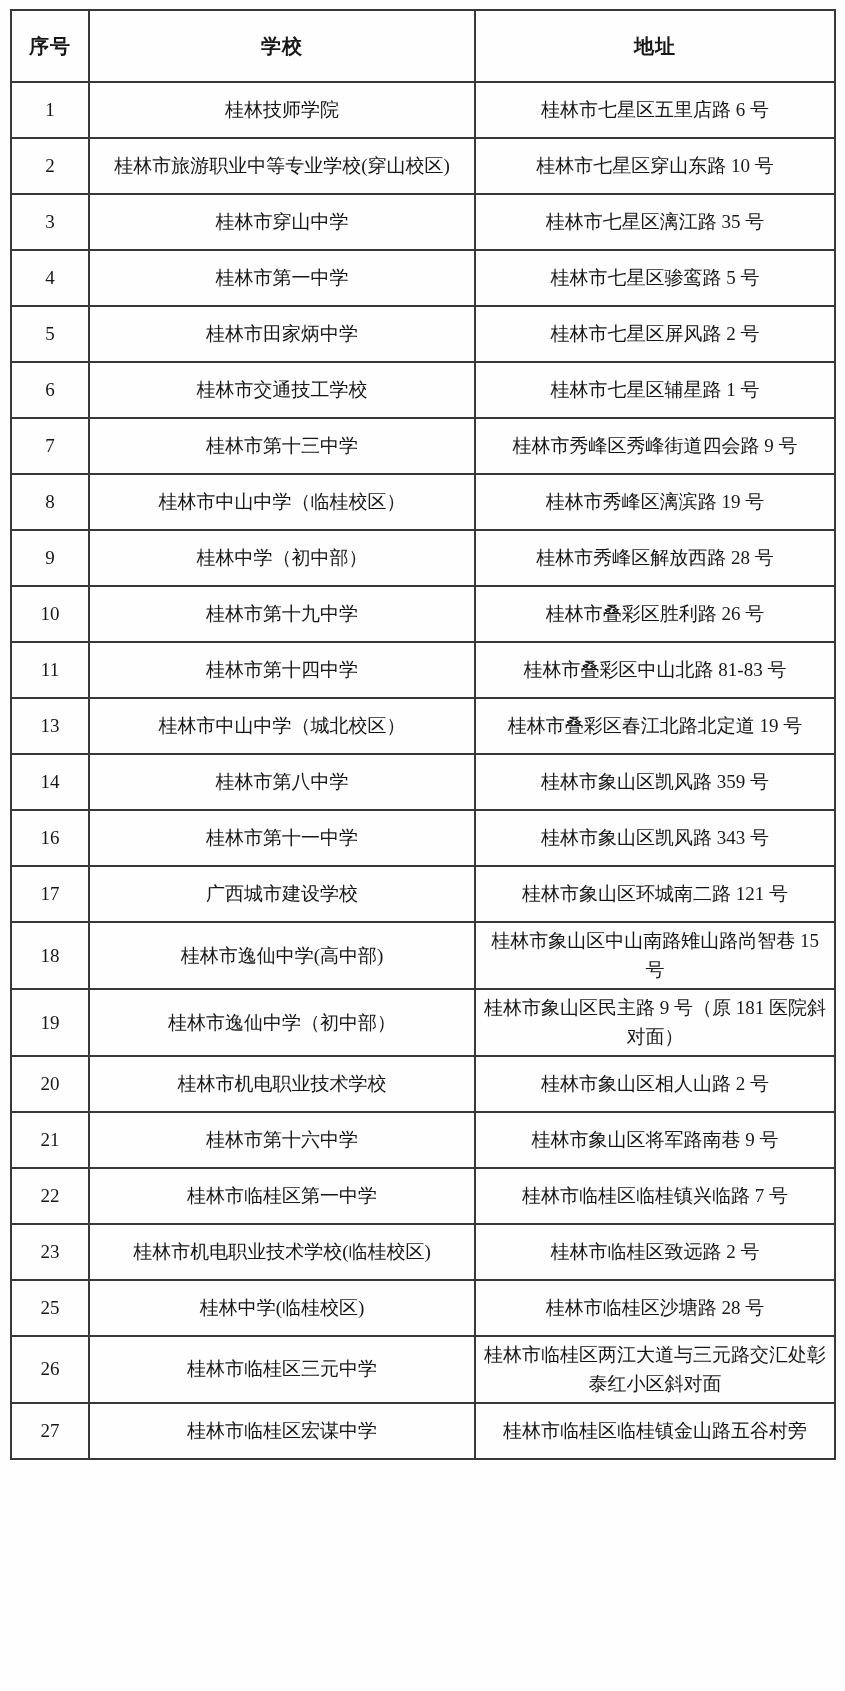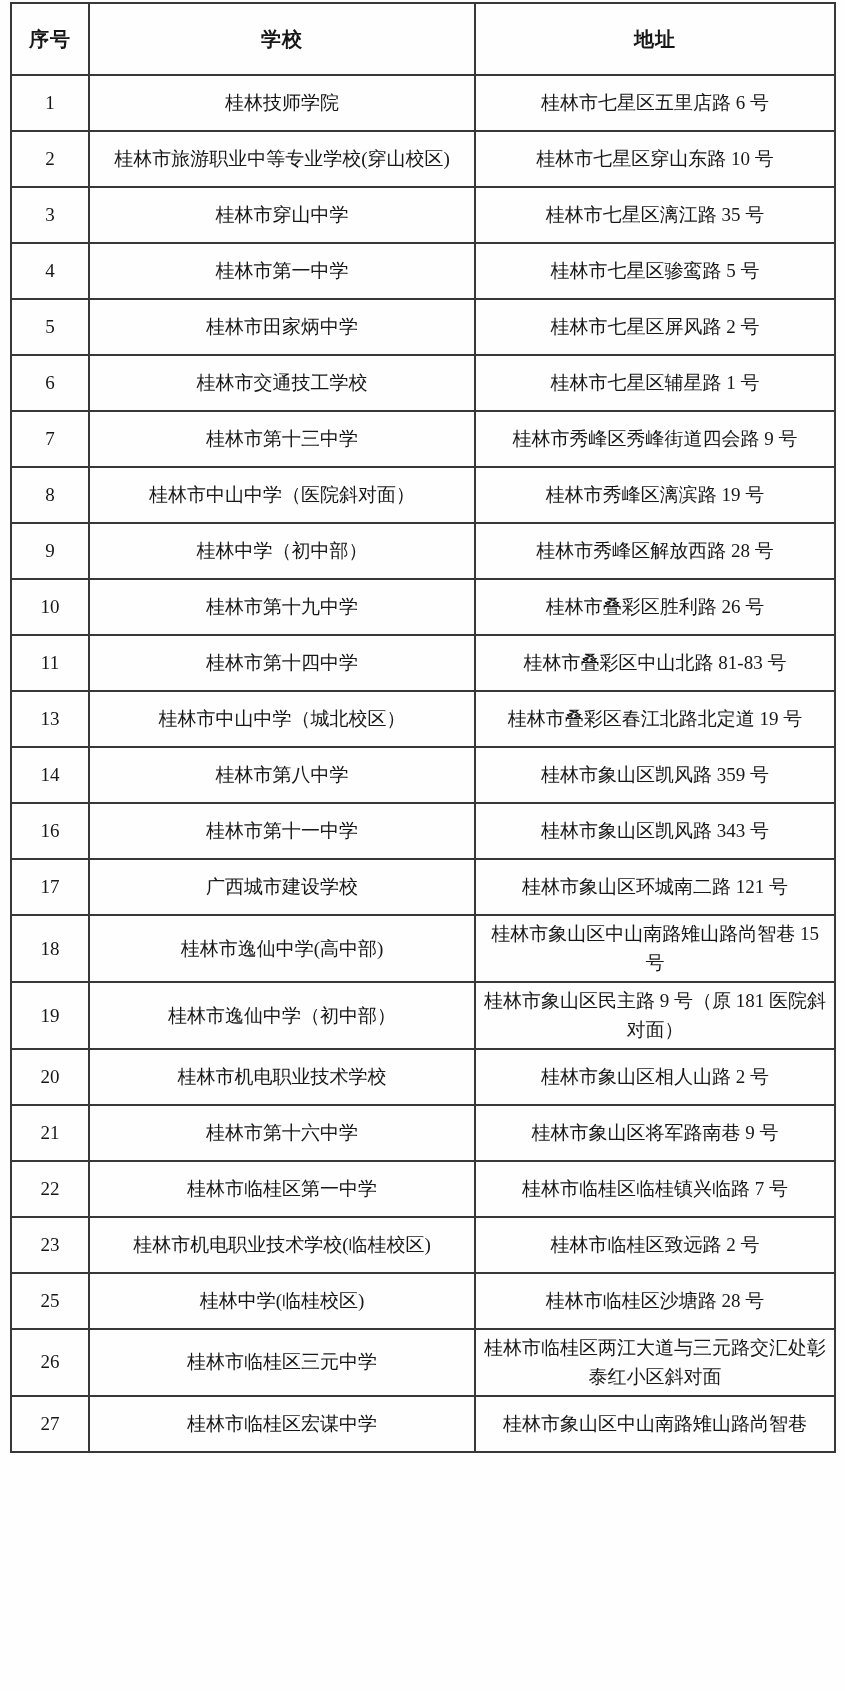--- a/index.html
+++ b/index.html
@@ -12,20 +12,21 @@
     width: 845px;
     height: 1691px;
     background: #fefefe;
     box-sizing: border-box;
     padding: 2px 11px 0 10px;
   }
   table.school-table {
     border-collapse: collapse;
     table-layout: fixed;
     width: 824px;
+    margin-top: 7px;
   }
   .school-table th,
   .school-table td {
     border: 2px solid #383838;
     text-align: center;
     vertical-align: middle;
     color: #171717;
     padding: 3px 8px;
     box-sizing: border-box;
     word-break: break-all;
@@ -94,21 +95,21 @@
           <td>桂林市交通技工学校</td>
           <td>桂林市七星区辅星路 1 号</td>
         </tr>
         <tr>
           <td>7</td>
           <td>桂林市第十三中学</td>
           <td>桂林市秀峰区秀峰街道四会路 9 号</td>
         </tr>
         <tr>
           <td>8</td>
-          <td>桂林市中山中学（医院斜对面）</td>
+          <td>桂林市中山中学（临桂校区）</td>
           <td>桂林市秀峰区漓滨路 19 号</td>
         </tr>
         <tr>
           <td>9</td>
           <td>桂林中学（初中部）</td>
           <td>桂林市秀峰区解放西路 28 号</td>
         </tr>
         <tr>
           <td>10</td>
           <td>桂林市第十九中学</td>
@@ -175,17 +176,17 @@
           <td>桂林市临桂区沙塘路 28 号</td>
         </tr>
         <tr>
           <td>26</td>
           <td>桂林市临桂区三元中学</td>
           <td>桂林市临桂区两江大道与三元路交汇处彰泰红小区斜对面</td>
         </tr>
         <tr>
           <td>27</td>
           <td>桂林市临桂区宏谋中学</td>
-          <td>桂林市象山区中山南路雉山路尚智巷</td>
+          <td>桂林市临桂区临桂镇金山路五谷村旁</td>
         </tr>
       </tbody>
   </table>
 </div>
 
 </body></html>

